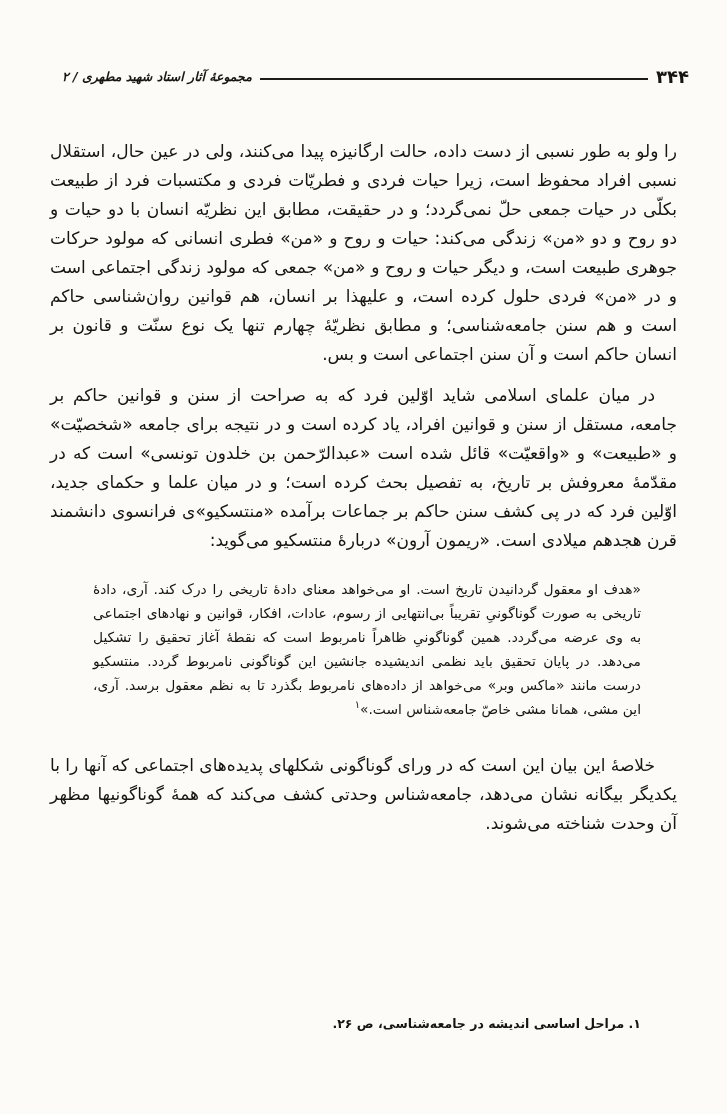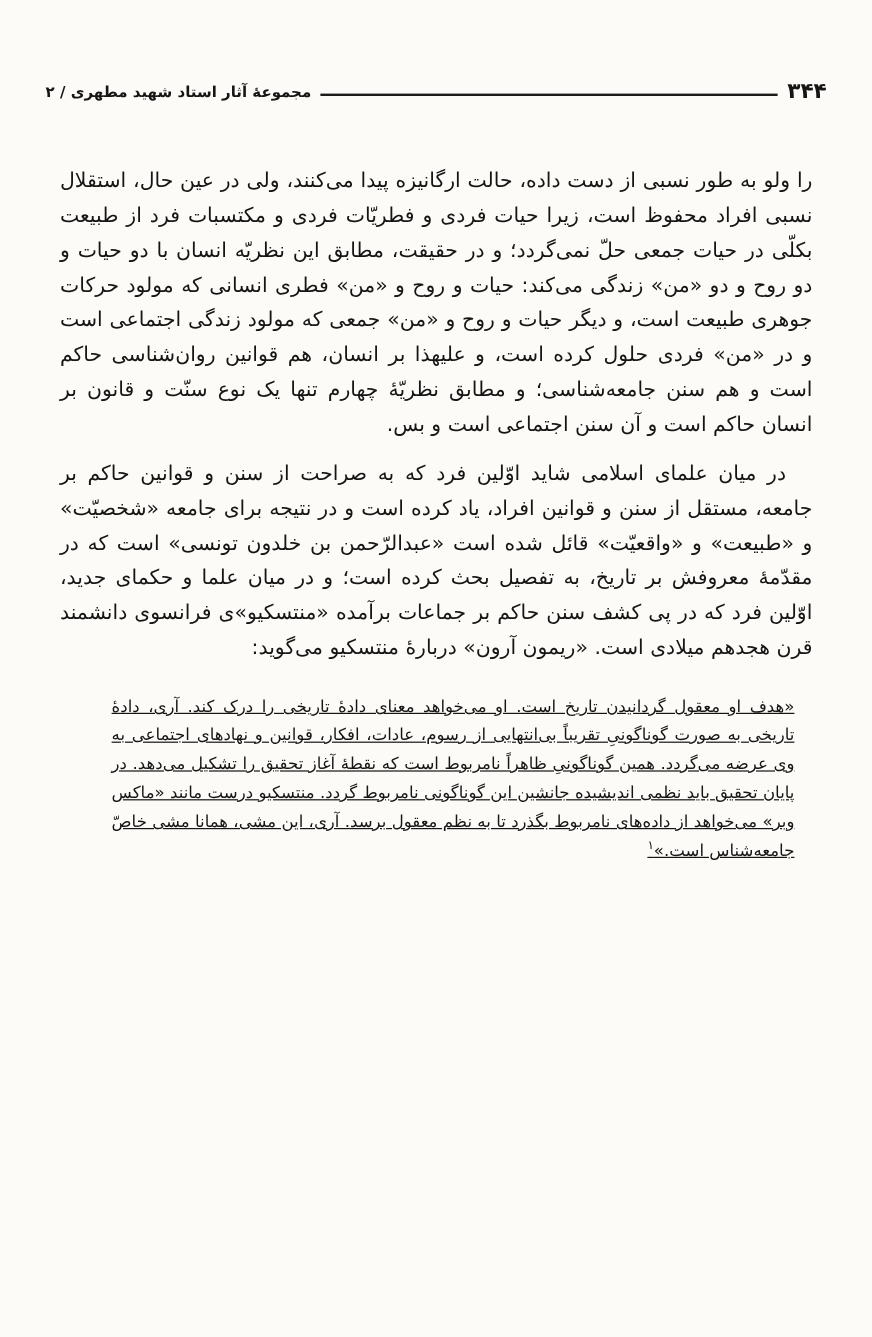--- a/index.html
+++ b/index.html
@@ -30,39 +30,40 @@
     white-space: nowrap;
   }
   .page-header .header-rule {
     flex: 1;
     height: 0;
     border-bottom: 2px solid #1c1b19;
     margin: 4px 8px 0 8px;
   }
   .page-header .book-title {
     font-size: 12.5px;
+    font-style: italic;
     white-space: nowrap;
+    margin-left: 24px;
   }
 
   
   .page-body {
     margin-top: 50px;
     font-size: 17px;
     line-height: 29px;
     text-align: justify;
   }
   .para { margin: 12px; }
   .para.indent { text-indent: 22px; }
 
   .quote {
-    margin: 22px 27px 0 55px;
+    margin: 22px 48px 0 55px;
     font-size: 13.8px;
     line-height: 24px;
     text-align: justify;
-    text-decoration: underline;
   }
   .quote .ref {
     font-size: 10px;
     vertical-align: super;
     line-height: 0;
   }
 
   .closing { margin-top: 30px; }
 
   
@@ -91,17 +92,21 @@
   </header>
 
   <main class="page-body">
 
     <p class="para">را ولو به طور نسبی از دست داده، حالت ارگانیزه پیدا می‌کنند، ولی در عین حال، استقلال نسبی افراد محفوظ است، زیرا حیات فردی و فطریّات فردی و مکتسبات فرد از طبیعت بکلّی در حیات جمعی حلّ نمی‌گردد؛ و در حقیقت، مطابق این نظریّه انسان با دو حیات و دو روح و دو «من» زندگی می‌کند: حیات و روح و «من» فطری انسانی که مولود حرکات جوهری طبیعت است، و دیگر حیات و روح و «من» جمعی که مولود زندگی اجتماعی است و در «من» فردی حلول کرده است، و علیهذا بر انسان، هم قوانین روان‌شناسی حاکم است و هم سنن جامعه‌شناسی؛ و مطابق نظریّهٔ چهارم تنها یک نوع سنّت و قانون بر انسان حاکم است و آن سنن اجتماعی است و بس.</p>
 
     <p class="para indent">در میان علمای اسلامی شاید اوّلین فرد که به صراحت از سنن و قوانین حاکم بر جامعه، مستقل از سنن و قوانین افراد، یاد کرده است و در نتیجه برای جامعه «شخصیّت» و «طبیعت» و «واقعیّت» قائل شده است «عبدالرّحمن بن خلدون تونسی» است که در مقدّمهٔ معروفش بر تاریخ، به تفصیل بحث کرده است؛ و در میان علما و حکمای جدید، اوّلین فرد که در پی کشف سنن حاکم بر جماعات برآمده «منتسکیو»ی فرانسوی دانشمند قرن هجدهم میلادی است. «ریمون آرون» دربارهٔ منتسکیو می‌گوید:</p>
 
     <blockquote class="quote"><span>«هدف او معقول گردانیدن تاریخ است. او می‌خواهد معنای دادهٔ تاریخی را درک کند. آری، دادهٔ تاریخی به صورت گوناگونیِ تقریباً بی‌انتهایی از رسوم، عادات، افکار، قوانین و نهادهای اجتماعی به وی عرضه می‌گردد. همین گوناگونیِ ظاهراً نامربوط است که نقطهٔ آغاز تحقیق را تشکیل می‌دهد. در پایان تحقیق باید نظمی اندیشیده جانشین این گوناگونی نامربوط گردد. منتسکیو درست مانند «ماکس وبر» می‌خواهد از داده‌های نامربوط بگذرد تا به نظم معقول برسد. آری، این مشی، همانا مشی خاصّ جامعه‌شناس است.»</span><sup class="ref">۱</sup></blockquote>
 
+    <p class="para indent closing">خلاصهٔ این بیان این است که در ورای گوناگونی شکلهای پدیده‌های اجتماعی که آنها را با یکدیگر بیگانه نشان می‌دهد، جامعه‌شناس وحدتی کشف می‌کند که همهٔ گوناگونیها مظهر آن وحدت شناخته می‌شوند.</p>
 
   </main>
 
+  <footer class="footnote">
+    <p class="footnote-text">۱. مراحل اساسی اندیشه در جامعه‌شناسی، ص ۲۶.</p>
+  </footer>
 
 </div>
 
 </body></html>

